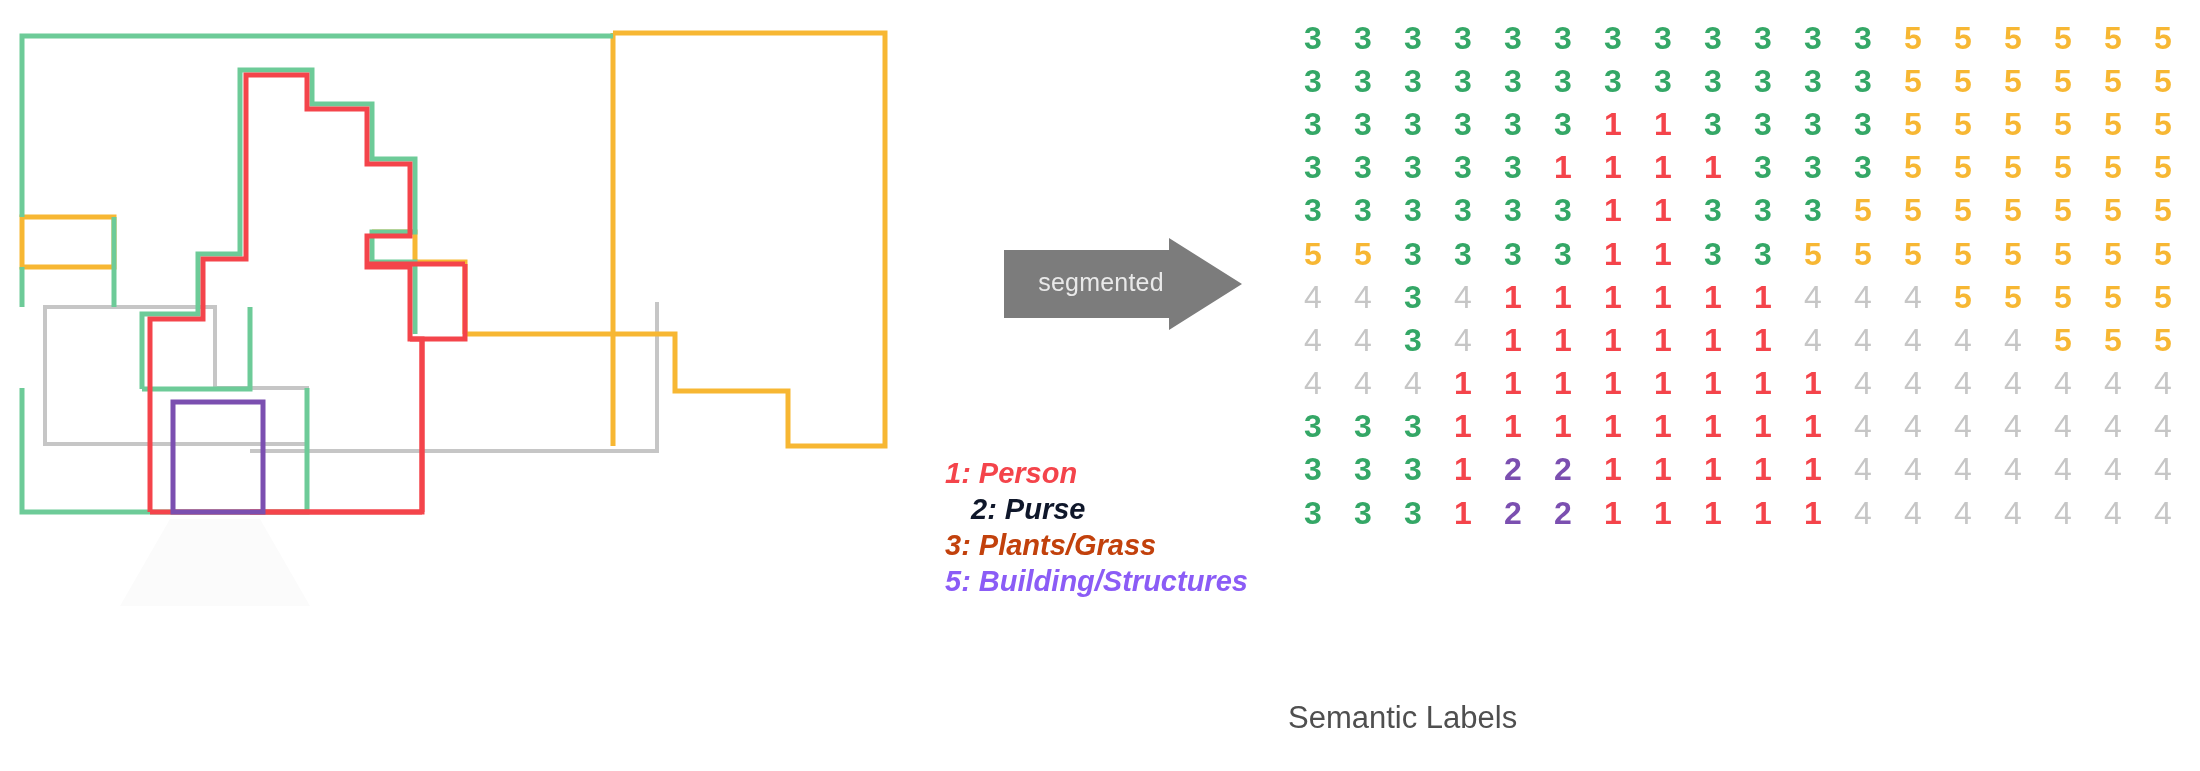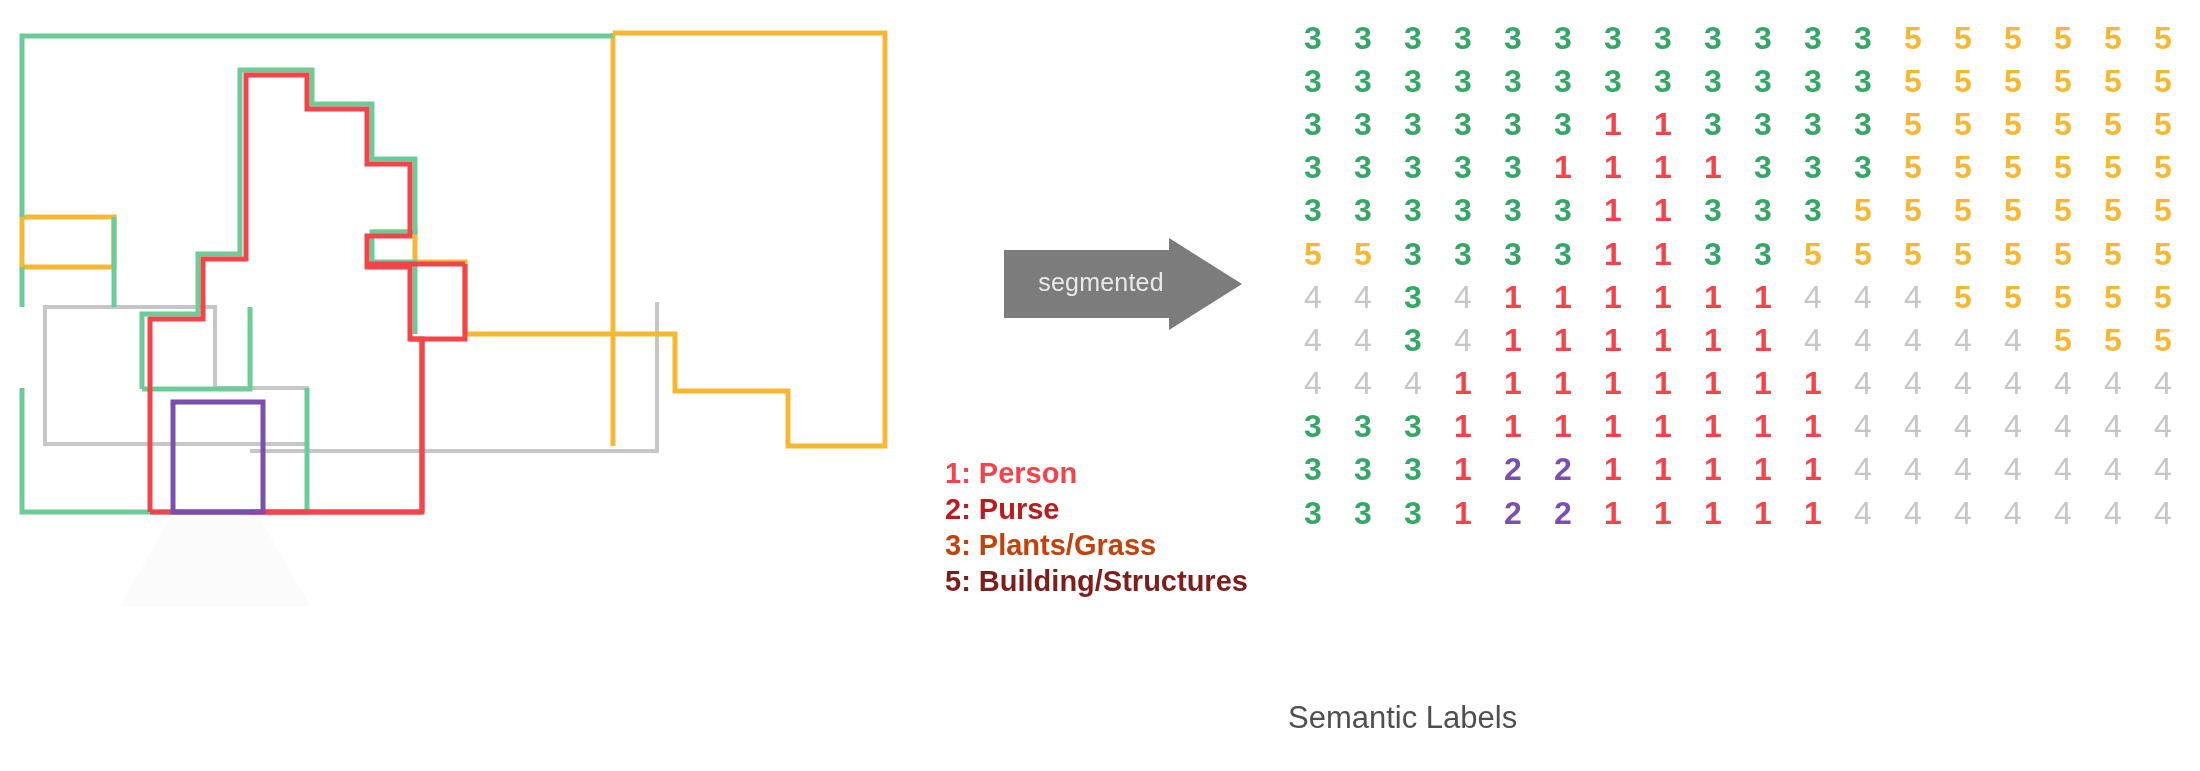--- a/index.html
+++ b/index.html
@@ -60,20 +60,21 @@
     left: 945px;
     top: 455px;
     width: 330px;
   }
   .legend-row {
     font-size: 29px;
     font-weight: bold;
     line-height: 36px;
     white-space: nowrap;
     font-family: "Liberation Sans", sans-serif;
+    font-style: italic;
   }
 
   
   #label-grid {
     position: absolute;
     left: 1288px;
     top: 16px;
     width: 900px;
   }
   .grid-row {
@@ -193,23 +194,23 @@
 
   <div id="arrow-wrap">
     <svg width="240" height="92" viewBox="0 0 240 92" xmlns="http://www.w3.org/2000/svg">
       <path d="M 0 12 L 165 12 L 165 0 L 238 46 L 165 92 L 165 80 L 0 80 Z" fill="#7c7c7c"></path>
     </svg>
     <div id="arrow-label">segmented</div>
   </div>
 
   <div id="legend">
     <div class="legend-row" style="color: rgb(244, 68, 75);">1: Person</div>
-    <div class="legend-row" style="color: #b91c1c;">2: Purse</div>
+    <div class="legend-row" style="color: #0f172a; margin-left: 26px;">2: Purse</div>
     <div class="legend-row" style="color: #c2410c;">3: Plants/Grass</div>
-    <div class="legend-row" style="color: #7f1d1d;">5: Building/Structures</div>
+    <div class="legend-row" style="color: #8b5cf6;">5: Building/Structures</div>
   </div>
 
   <div id="label-grid">
       <div class="grid-row">
         <div class="grid-cell c3">3</div>
         <div class="grid-cell c3">3</div>
         <div class="grid-cell c3">3</div>
         <div class="grid-cell c3">3</div>
         <div class="grid-cell c3">3</div>
         <div class="grid-cell c3">3</div>

